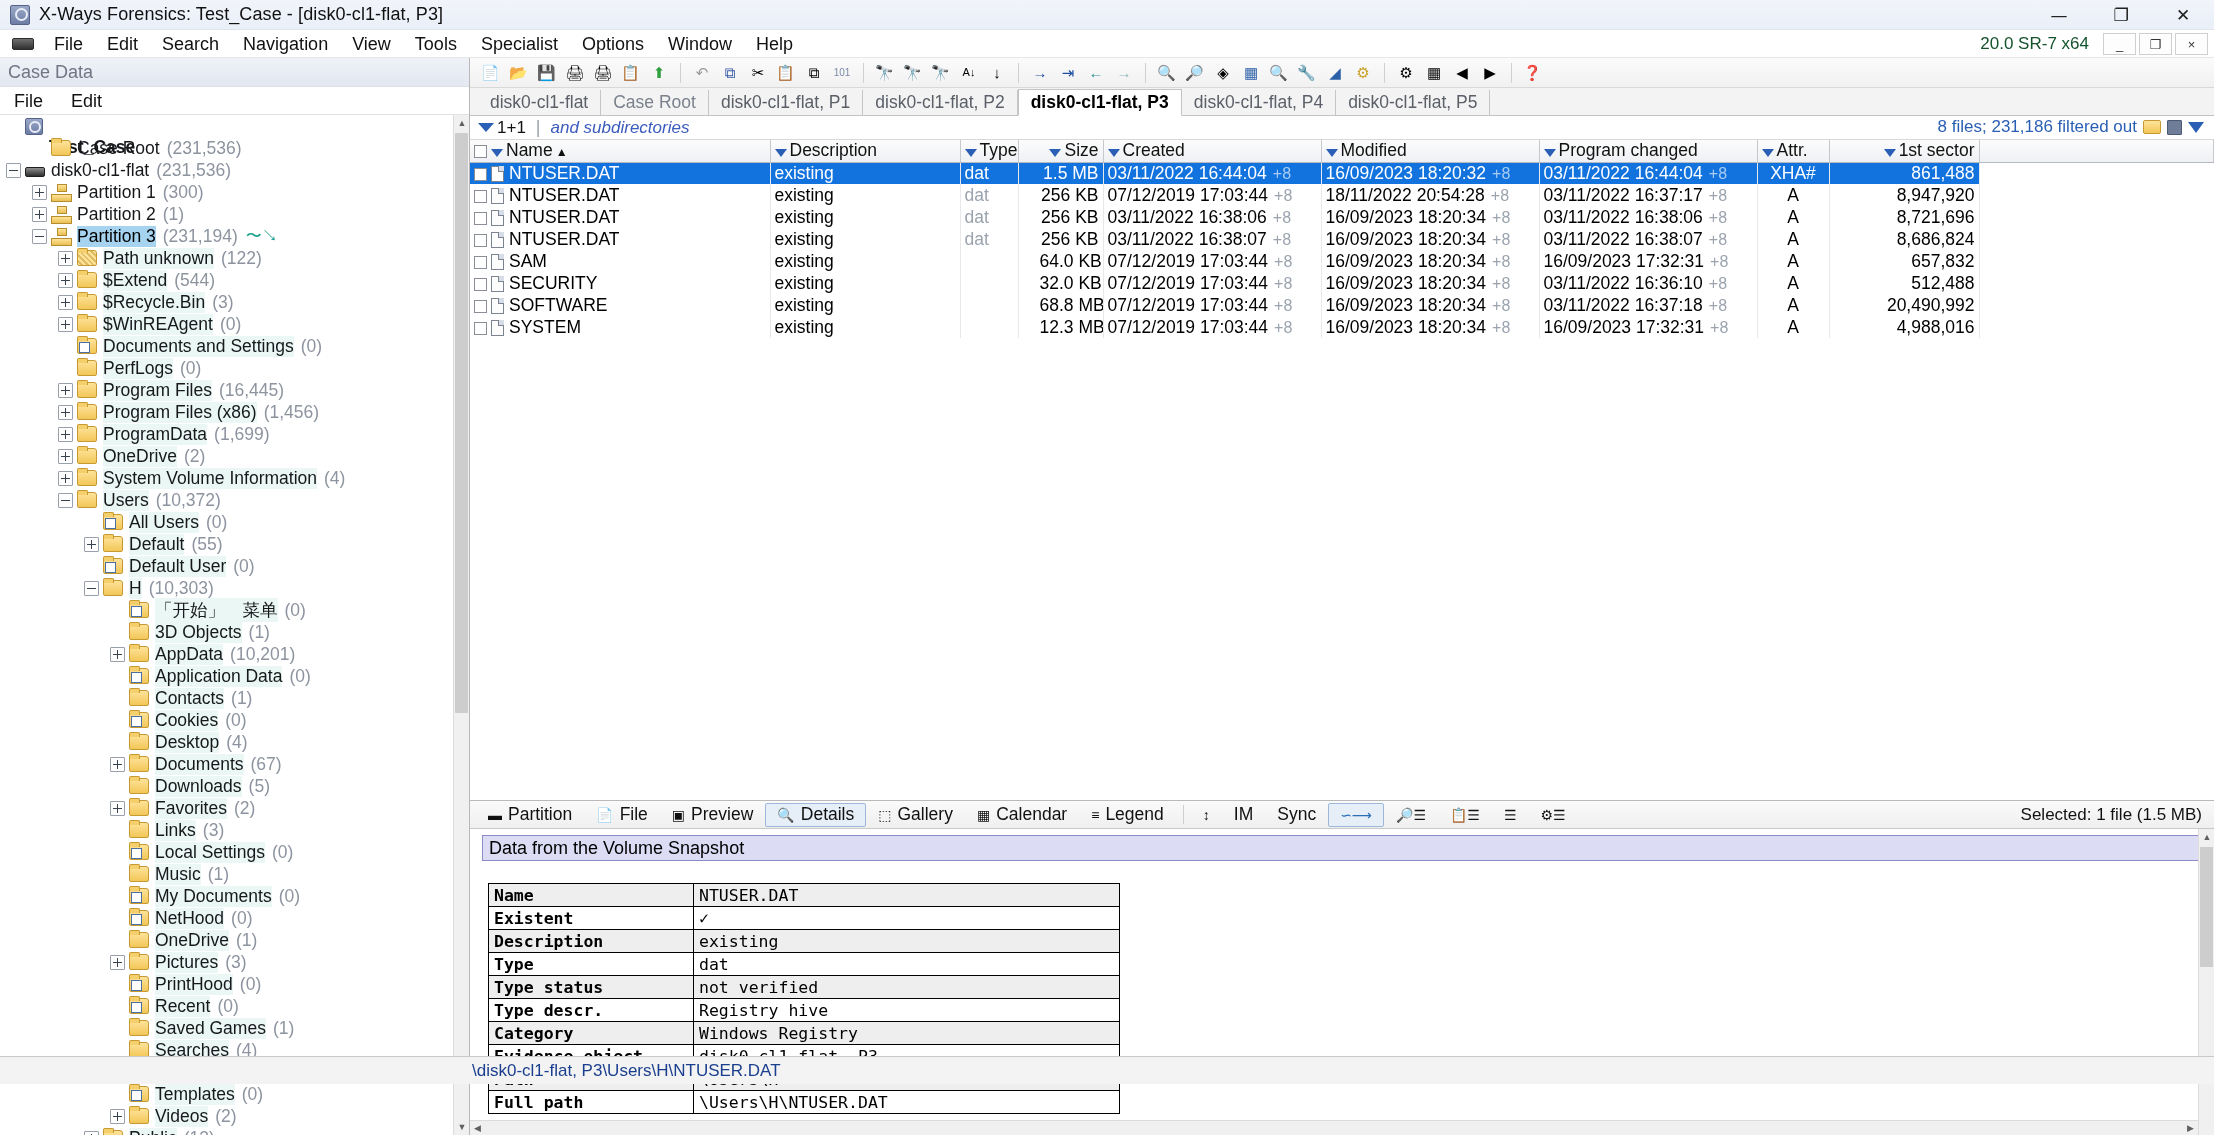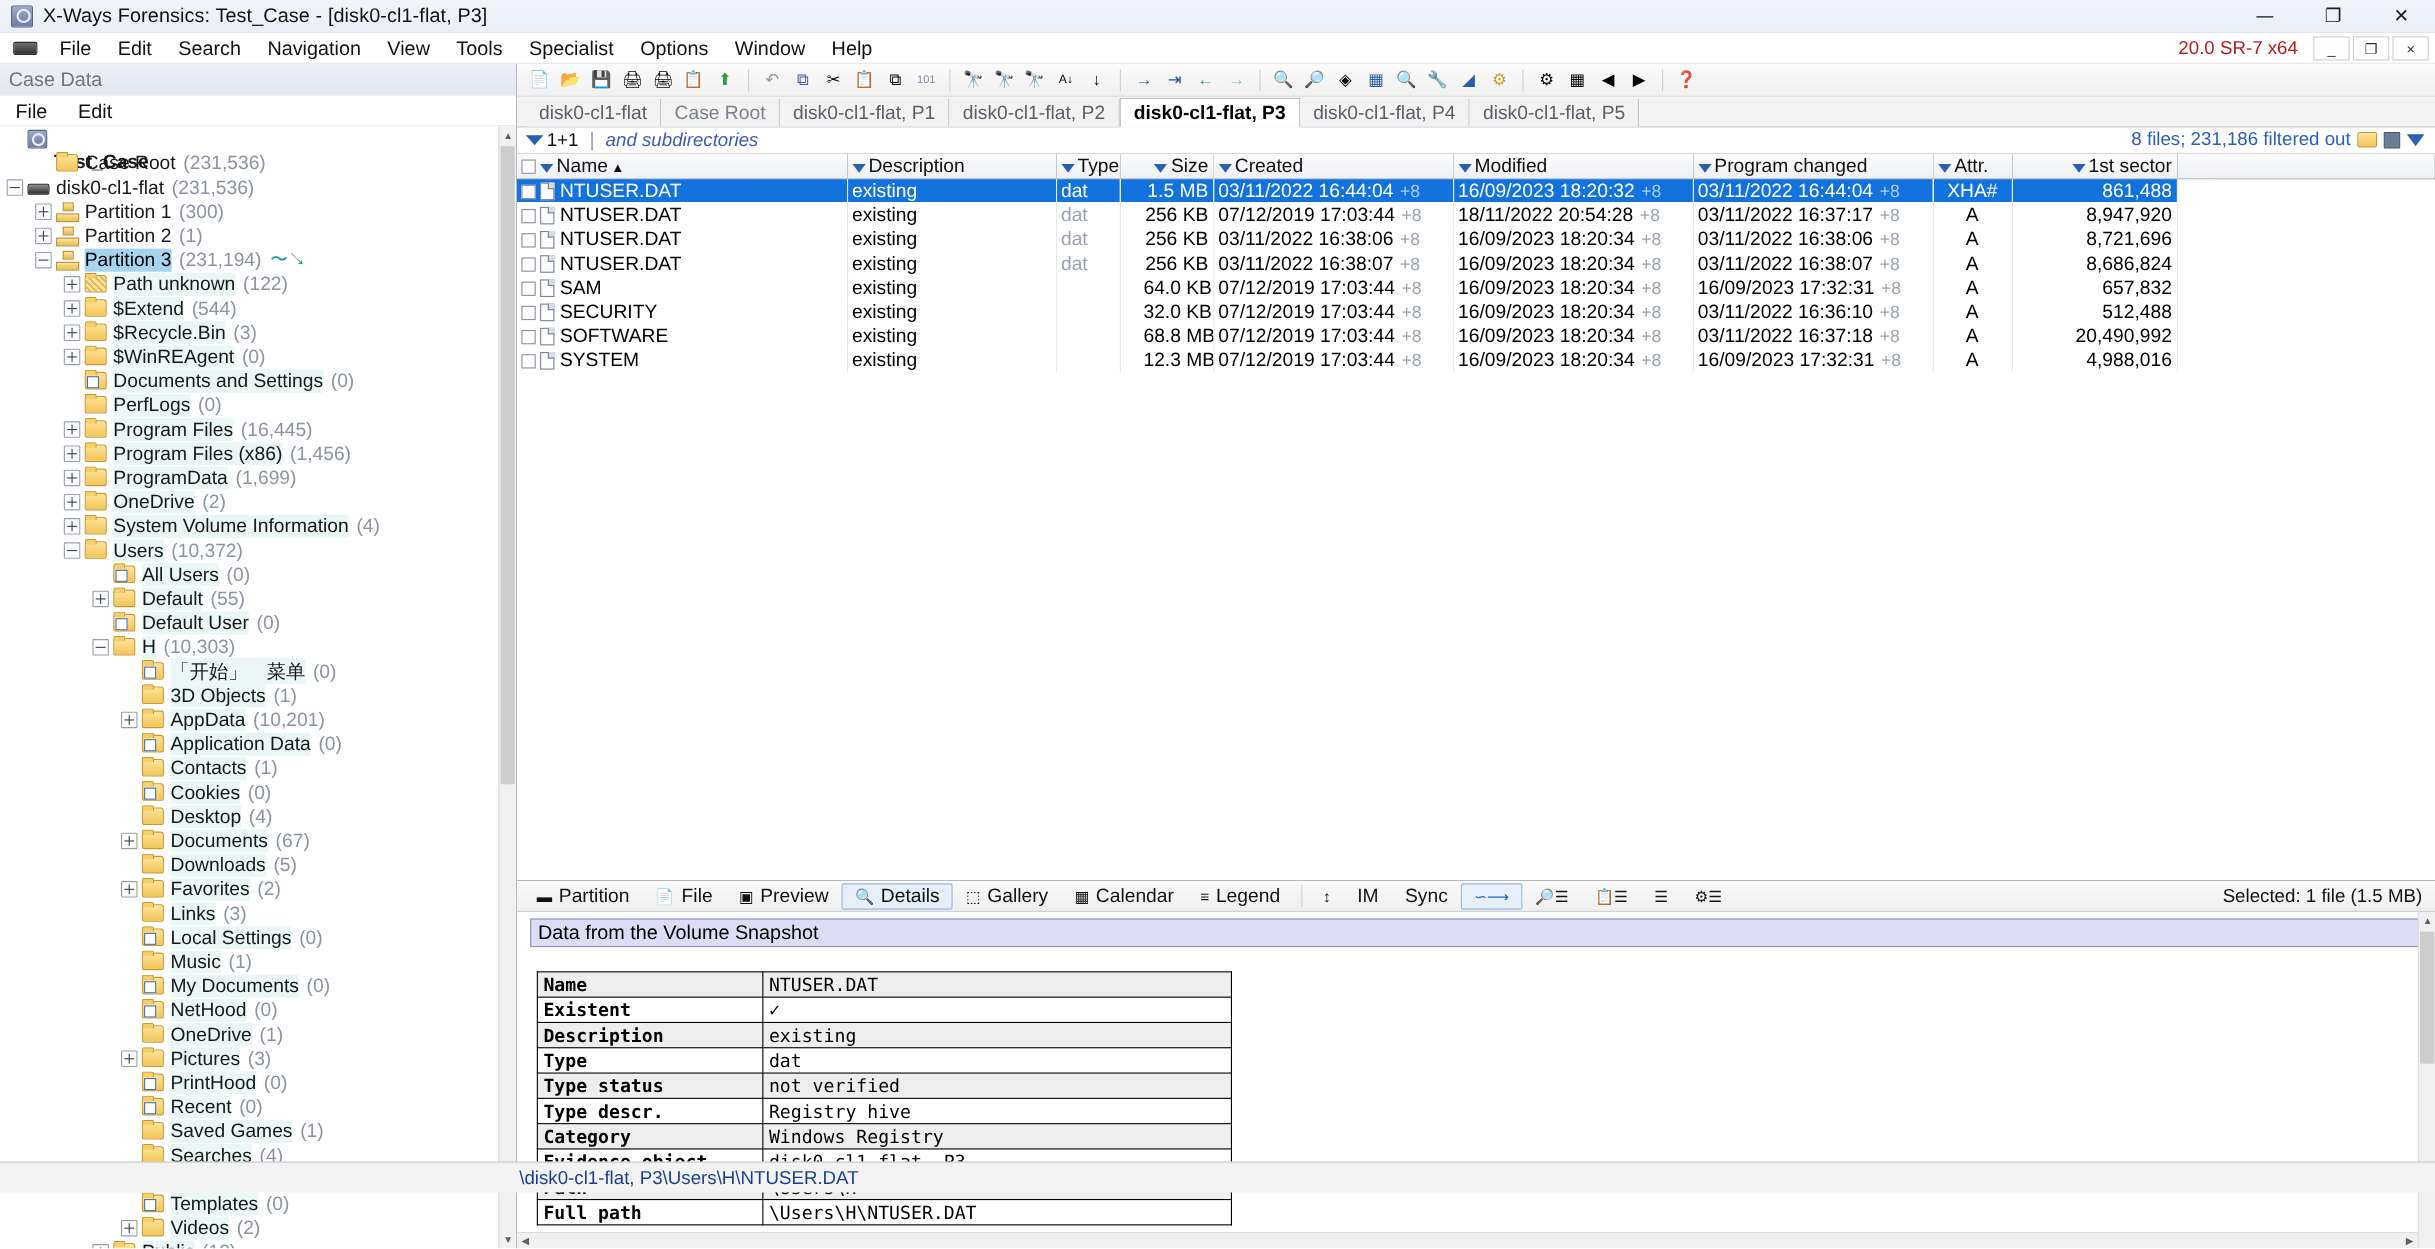--- a/index.html
+++ b/index.html
@@ -47,21 +47,21 @@
   }
   .menubar .disk-glyph {
     width: 22px; height: 12px; margin: 0 8px 0 12px;
     background: linear-gradient(#707070,#303030);
     border-radius: 2px; border: 1px solid #2b2b2b; flex: none;
   }
   .menu-item {
     padding: 3px 12px; font-size: 18px; color: #111; line-height: 20px;
   }
   .version-label {
-    position: absolute; right: 125px; top: 4px; font-size: 17px; color: #b91c1c;
+    position: absolute; right: 125px; top: 4px; font-size: 17px; color: #14532d;
   }
   .mdi-btns { position: absolute; right: 6px; top: 3px; display: flex; gap: 3px; }
   .mdi-btn {
     width: 33px; height: 22px; border: 1px solid #cfcfcf; background: #fdfdfd;
     display: flex; align-items: center; justify-content: center;
     font-size: 13px; color: #333;
   }
 
   
   .body-row { display: flex; height: calc(1135px - 58px); }

